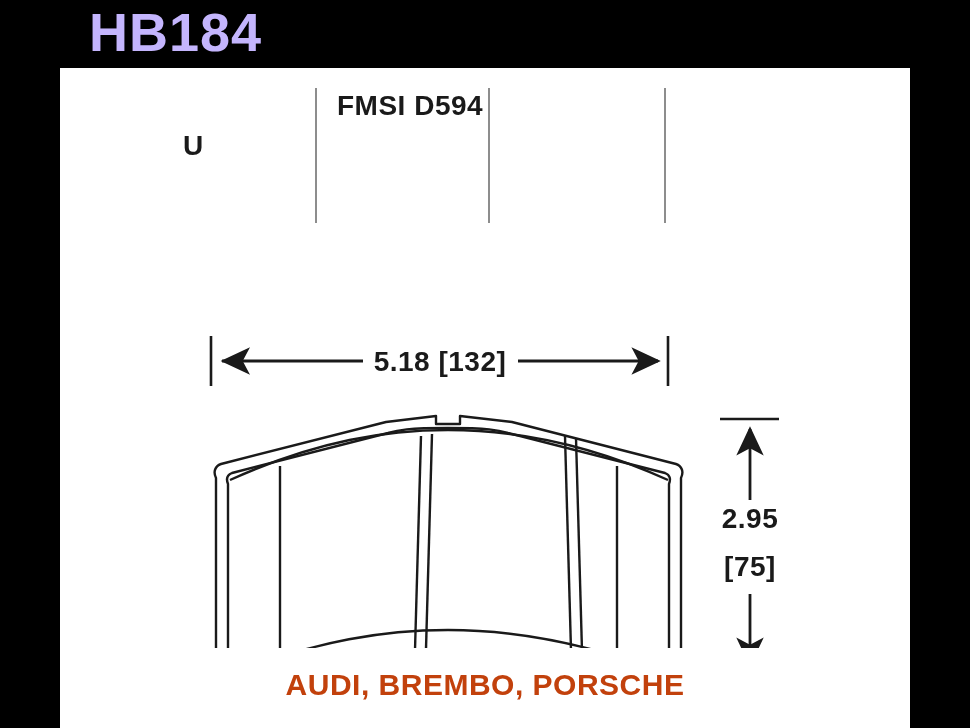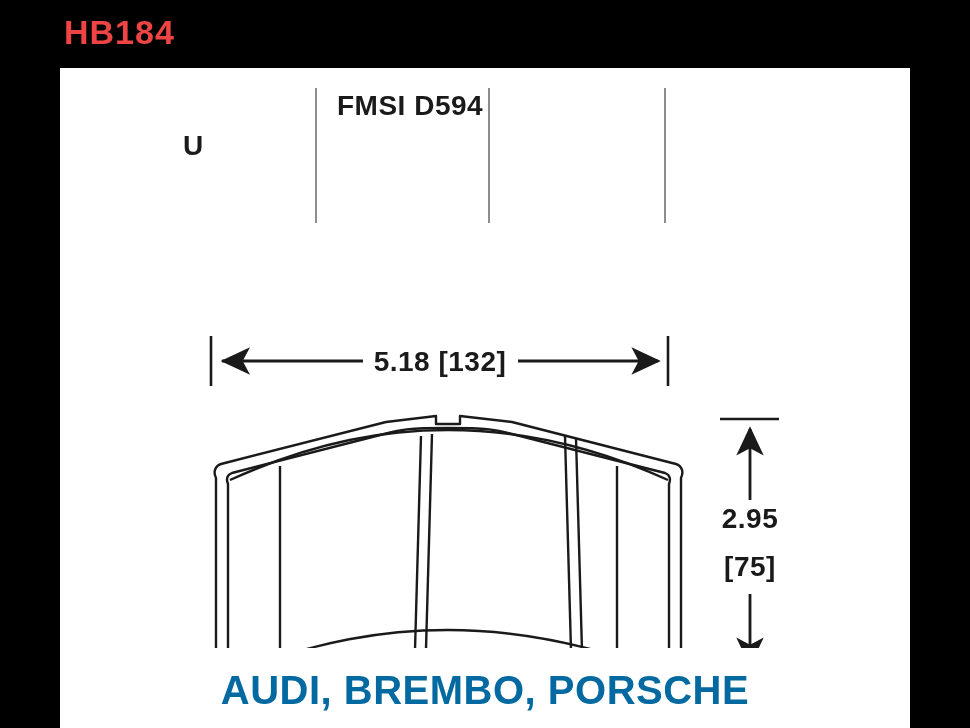--- a/index.html
+++ b/index.html
@@ -25,25 +25,25 @@
   #header-band {
     position: absolute;
     left: 0;
     top: 0;
     width: 970px;
     height: 68px;
     background: #000000;
   }
   #part-number {
     position: absolute;
-    left: 64px;
+    left: 89px;
     top: 3px;
-    color: #ef4444;
-    font-family: "Liberation Sans", sans-serif;
-    font-size: 34px;
+    color: #c4b5fd;
+    font-family: "Liberation Sans", sans-serif;
+    font-size: 54px;
     font-weight: bold;
     letter-spacing: 1px;
     line-height: 58px;
     white-space: nowrap;
   }
 
   
   #sheet {
     position: absolute;
     left: 60px;
@@ -124,24 +124,24 @@
 
   
   #footer {
     position: absolute;
     left: 0;
     top: 600px;
     width: 850px;
     text-align: center;
   }
   #vehicle-list {
-    color: #0369a1;
-    font-family: "Liberation Sans", sans-serif;
-    font-weight: bold;
-    font-size: 40px;
+    color: #c2410c;
+    font-family: "Liberation Sans", sans-serif;
+    font-weight: bold;
+    font-size: 30px;
     letter-spacing: 0.5px;
     white-space: nowrap;
   }
 </style>
 </head>
 <body>
 
 <div id="page">
 
   <div id="header-band">

